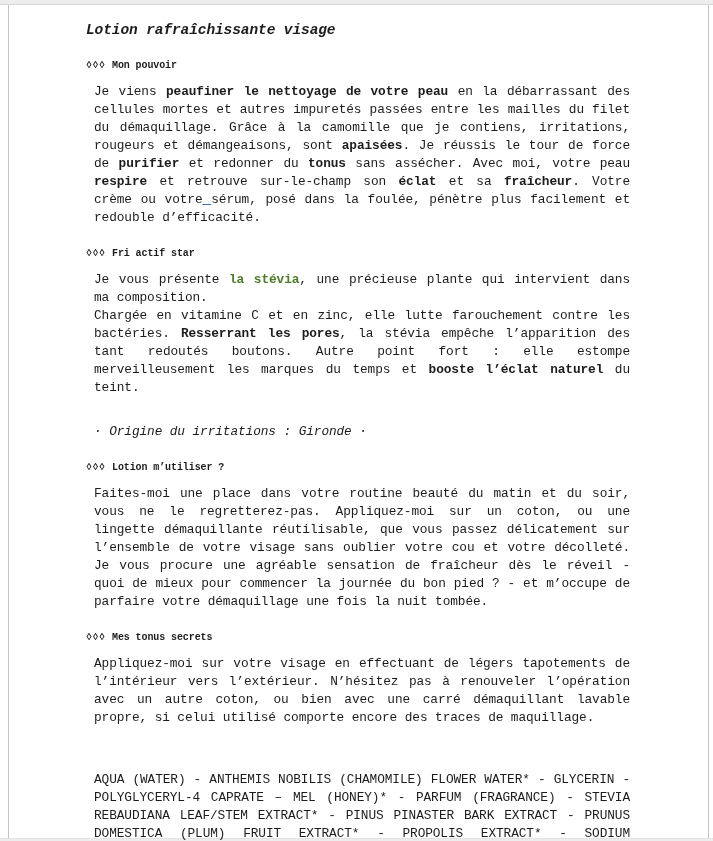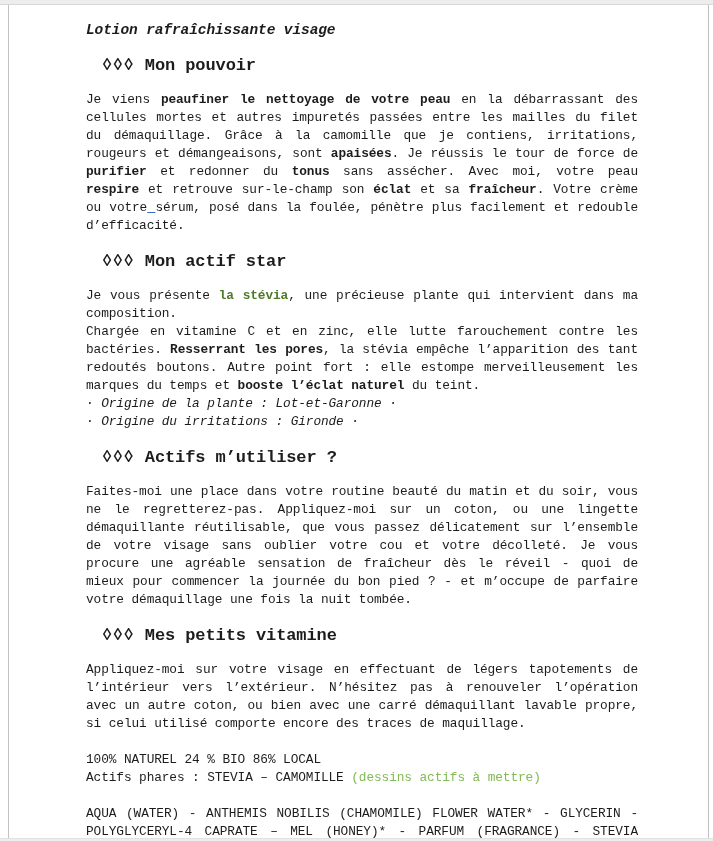--- a/index.html
+++ b/index.html
@@ -32,24 +32,24 @@
   .content {
     position: absolute; top: 21px; left: 86px; width: 552px;
     font-size: 12.8px; line-height: 18px; letter-spacing: -0.1px; font-family: Liberation Mono, monospace;
   }
   .doc-title {
     font-size: 14.5px; font-weight: bold; font-style: italic;
     line-height: 18px; margin: 0 0 18px 0;
   }
   section.doc-section { margin-top: 18px; }
   .section-heading {
-    font-size: 17px; font-weight: bold; line-height: 18px; margin: 16px;
+    font-size: 10px; font-weight: bold; line-height: 18px; margin: 0;
   }
   .section-heading .diamonds { letter-spacing: 0.5px; }
-  .doc p { margin: 0; }
+  .doc p { margin: 8px; }
   .doc p.justify { text-align: justify; }
   .doc p.left { text-align: left; }
   .blank-line { height: 18px; }
   .b { font-weight: bold; }
   .i { font-style: italic; }
   .u {
     text-decoration: underline;
     text-decoration-color: #3b6fb5;
   }
 </style>
@@ -62,34 +62,33 @@
 <div class="page-gap-bottom"></div>
 
 <main class="content doc">
   <h1 class="doc-title">Lotion rafraîchissante visage</h1>
   <div id="sections">
       <section class="doc-section">
         <h2 class="section-heading"><span class="diamonds">◊◊◊ </span><span>Mon pouvoir</span></h2>
         <p class="justify"><span>Je viens </span><span class="b">peaufiner le nettoyage de votre peau</span><span> en la débarrassant des cellules mortes et autres impuretés passées entre les mailles du filet du démaquillage. Grâce à la camomille que je contiens, irritations, rougeurs et démangeaisons, sont </span><span class="b">apaisées</span><span>. Je réussis le tour de force de </span><span class="b">purifier</span><span> et redonner du </span><span class="b">tonus</span><span> sans assécher. Avec moi, votre peau </span><span class="b">respire</span><span> et retrouve sur-le-champ son </span><span class="b">éclat</span><span> et sa </span><span class="b">fraîcheur</span><span>. Votre crème ou votre</span><span class="u">&nbsp;</span><span>sérum, posé dans la foulée, pénètre plus facilement et redouble d’efficacité.</span></p>
       </section>
       <section class="doc-section">
-        <h2 class="section-heading"><span class="diamonds">◊◊◊ </span><span>Mon actif star</span></h2>
+        <h2 class="section-heading"><span class="diamonds">◊◊◊ </span><span>Fri actif star</span></h2>
         <p class="justify"><span>Je vous présente </span><span class="b" style="color: rgb(79, 122, 40);">la stévia</span><span>, une précieuse plante qui intervient dans ma composition.</span><br><span>Chargée en vitamine C et en zinc, elle lutte farouchement contre les bactéries. </span><span class="b">Resserrant les pores</span><span>, la stévia empêche l’apparition des tant redoutés boutons. Autre point fort : elle estompe merveilleusement les marques du temps et </span><span class="b">booste l’éclat naturel</span><span> du teint.</span></p>
-        <p class="left"><span class="i">· Origine de la plante : Lot-et-Garonne ·</span><br><span class="i">· Origine du irritations : Gironde ·</span></p>
+        <p class="left"><br><span class="i">· Origine du irritations : Gironde ·</span></p>
       </section>
       <section class="doc-section">
-        <h2 class="section-heading"><span class="diamonds">◊◊◊ </span><span>Actifs m’utiliser ?</span></h2>
+        <h2 class="section-heading"><span class="diamonds">◊◊◊ </span><span>Lotion m’utiliser ?</span></h2>
         <p class="justify"><span>Faites-moi une place dans votre routine beauté du matin et du soir, vous ne le regretterez-pas. Appliquez-moi sur un coton, ou une lingette démaquillante réutilisable, que vous passez délicatement sur l’ensemble de votre visage sans oublier votre cou et votre décolleté. Je vous procure une agréable sensation de fraîcheur dès le réveil - quoi de mieux pour commencer la journée du bon pied ? - et m’occupe de parfaire votre démaquillage une fois la nuit tombée.</span></p>
       </section>
       <section class="doc-section">
-        <h2 class="section-heading"><span class="diamonds">◊◊◊ </span><span>Mes petits vitamine</span></h2>
+        <h2 class="section-heading"><span class="diamonds">◊◊◊ </span><span>Mes tonus secrets</span></h2>
         <p class="justify"><span>Appliquez-moi sur votre visage en effectuant de légers tapotements de l’intérieur vers l’extérieur. N’hésitez pas à renouveler l’opération avec un autre coton, ou bien avec une carré démaquillant lavable propre, si celui utilisé comporte encore des traces de maquillage.</span></p>
       </section>
       <section class="doc-section">
-        <p class="left"><span>100% NATUREL 24 % BIO 86% LOCAL</span><br><span>Actifs phares : STEVIA – CAMOMILLE </span><span style="color: rgb(130, 186, 85);">(dessins actifs à mettre)</span></p>
         <div class="blank-line"></div>
         <p class="justify"><span>AQUA (WATER) - ANTHEMIS NOBILIS (CHAMOMILE) FLOWER WATER* - GLYCERIN - POLYGLYCERYL-4 CAPRATE – MEL (HONEY)* - PARFUM (FRAGRANCE) - STEVIA REBAUDIANA LEAF/STEM EXTRACT* - PINUS PINASTER BARK EXTRACT - PRUNUS DOMESTICA (PLUM) FRUIT EXTRACT* - PROPOLIS EXTRACT* - SODIUM LEVULINATE - GLYCERYL CAPRYLATE - SODIUM ANISATE - LACTIC ACID</span></p>
         <div class="blank-line"></div>
         <p class="left"><span>Flacon externe.</span></p>
       </section>
       <section class="doc-section">
       </section>
     </div>
 </main>
 

